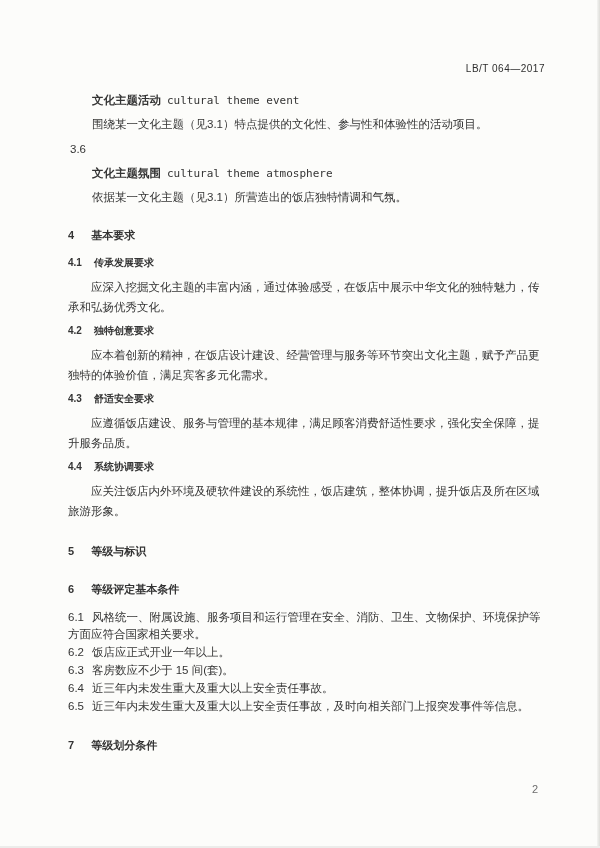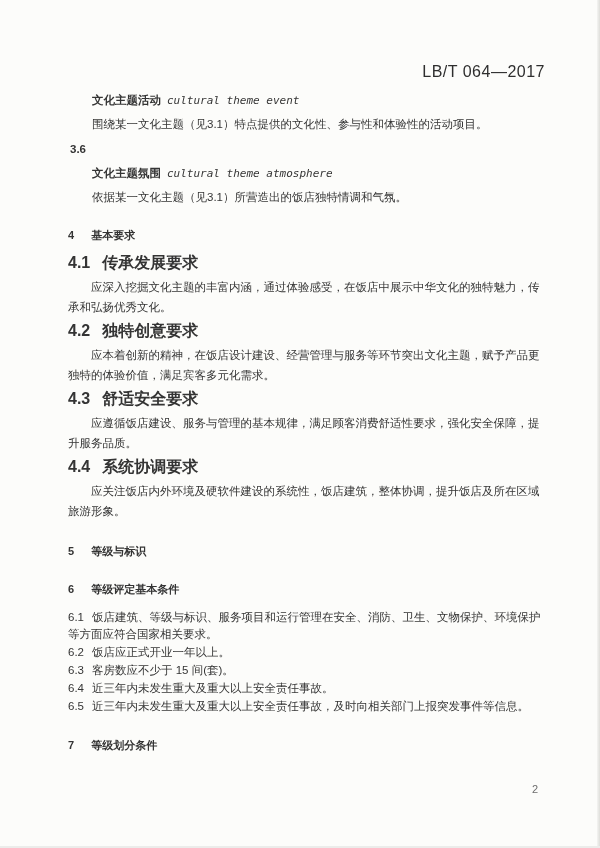--- a/index.html
+++ b/index.html
@@ -19,57 +19,55 @@
   .scan-edge-right{
     position:absolute;top:0;right:0;width:3px;height:100%;
     background:linear-gradient(to right,#f4f4f2,#dededa);
   }
   .scan-edge-bottom{
     position:absolute;bottom:0;left:0;width:100%;height:2px;
     background:#ececea;
   }
   .header-right{
     position:absolute;top:63px;right:55px;
-    font-size:16px;letter-spacing:0.5px;color:#2e2e2e;
+    font-size:10px;letter-spacing:0.5px;color:#2e2e2e;
   }
   .doc{
     position:absolute;top:92px;left:68px;right:52px;
     font-size:11.5px;line-height:20px;
   }
   .term{
     padding-left:24px;
     font-weight:bold;
     line-height:16px;
     margin:0 0 7px 0;
   }
   .term .en{
     font-family:"DejaVu Sans Mono","Liberation Mono",monospace;
     font-weight:normal;
     font-size:11px;
     margin-left:6px;
-    font-style:italic;
   }
   .definition{
     padding-left:24px;
     line-height:16px;
     margin:0 0 9px 0;
   }
   .clause-no{
     line-height:16px;
     margin:0 0 8px 0;
     padding-left:2px;
-    font-weight:bold;
   }
   .h1{
     font-weight:bold;font-size:11px;line-height:16px;
     margin:22px 0 12px 0;
   }
   .h1 .num{margin-right:17px;}
   .h2{
-    font-weight:bold;font-size:16px;line-height:16px;
+    font-weight:bold;font-size:10px;line-height:16px;
     margin:0 0 6px 0;
   }
   .h2 .num{margin-right:12px;}
   .para{
     margin:5px 0 6px 0;
     text-indent:2em;
     line-height:20px;
   }
   .item{
     margin:1px 0;
@@ -97,21 +95,21 @@
       <div class="h2"><span class="num">4.1</span><span class="title">传承发展要求</span></div>
       <div class="para">应深入挖掘文化主题的丰富内涵，通过体验感受，在饭店中展示中华文化的独特魅力，传承和弘扬优秀文化。</div>
       <div class="h2"><span class="num">4.2</span><span class="title">独特创意要求</span></div>
       <div class="para">应本着创新的精神，在饭店设计建设、经营管理与服务等环节突出文化主题，赋予产品更独特的体验价值，满足宾客多元化需求。</div>
       <div class="h2"><span class="num">4.3</span><span class="title">舒适安全要求</span></div>
       <div class="para">应遵循饭店建设、服务与管理的基本规律，满足顾客消费舒适性要求，强化安全保障，提升服务品质。</div>
       <div class="h2"><span class="num">4.4</span><span class="title">系统协调要求</span></div>
       <div class="para">应关注饭店内外环境及硬软件建设的系统性，饭店建筑，整体协调，提升饭店及所在区域旅游形象。</div>
       <div class="h1"><span class="num">5</span><span class="title">等级与标识</span></div>
       <div class="h1"><span class="num">6</span><span class="title">等级评定基本条件</span></div>
-      <div class="item"><span class="num">6.1</span><span class="txt">饭店建筑、等级与标识、服务项目和运行管理在安全、消防、卫生、文物保护、环境保护等方面应符合国家相关要求。</span></div>
+      <div class="item"><span class="num">6.1</span><span class="txt">风格统一、附属设施、服务项目和运行管理在安全、消防、卫生、文物保护、环境保护等方面应符合国家相关要求。</span></div>
       <div class="item"><span class="num">6.2</span><span class="txt">饭店应正式开业一年以上。</span></div>
       <div class="item"><span class="num">6.3</span><span class="txt">客房数应不少于 15 间(套)。</span></div>
       <div class="item"><span class="num">6.4</span><span class="txt">近三年内未发生重大及重大以上安全责任事故。</span></div>
       <div class="item"><span class="num">6.5</span><span class="txt">近三年内未发生重大及重大以上安全责任事故，及时向相关部门上报突发事件等信息。</span></div>
       <div class="h1"><span class="num">7</span><span class="title">等级划分条件</span></div>
     </div>
 
   <div class="page-number">2</div>
 
   <div class="scan-edge-right"></div>

